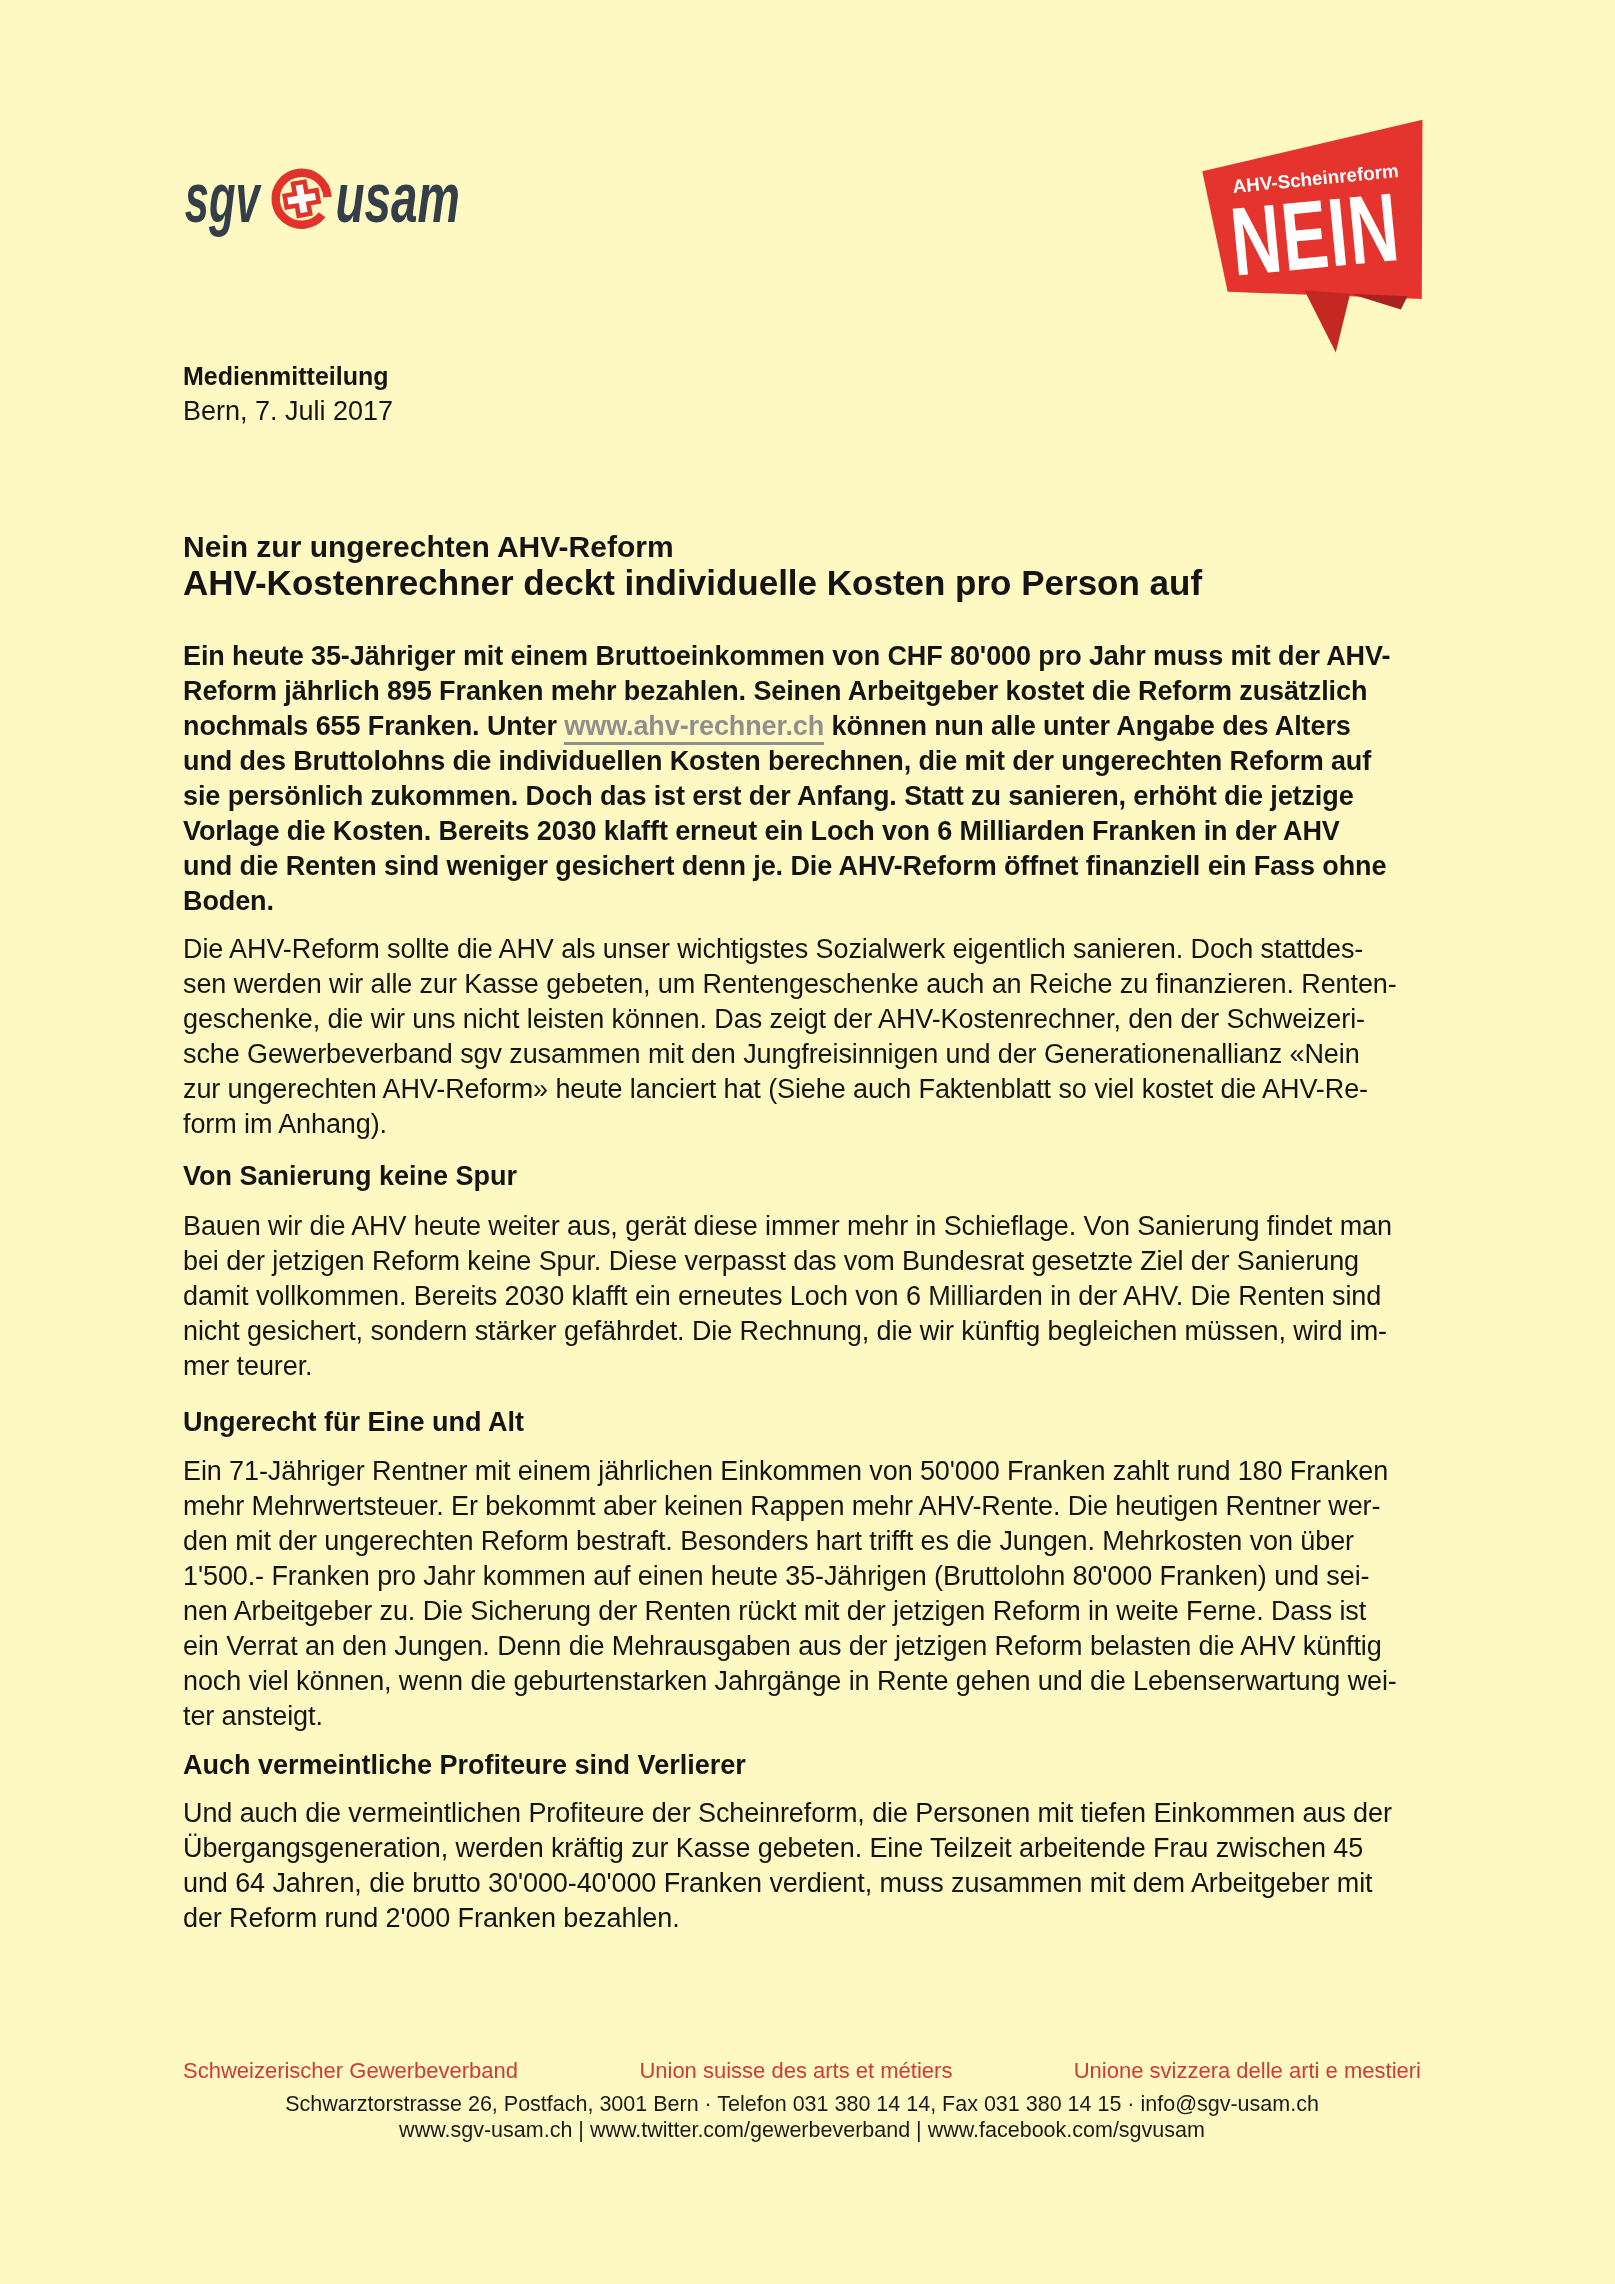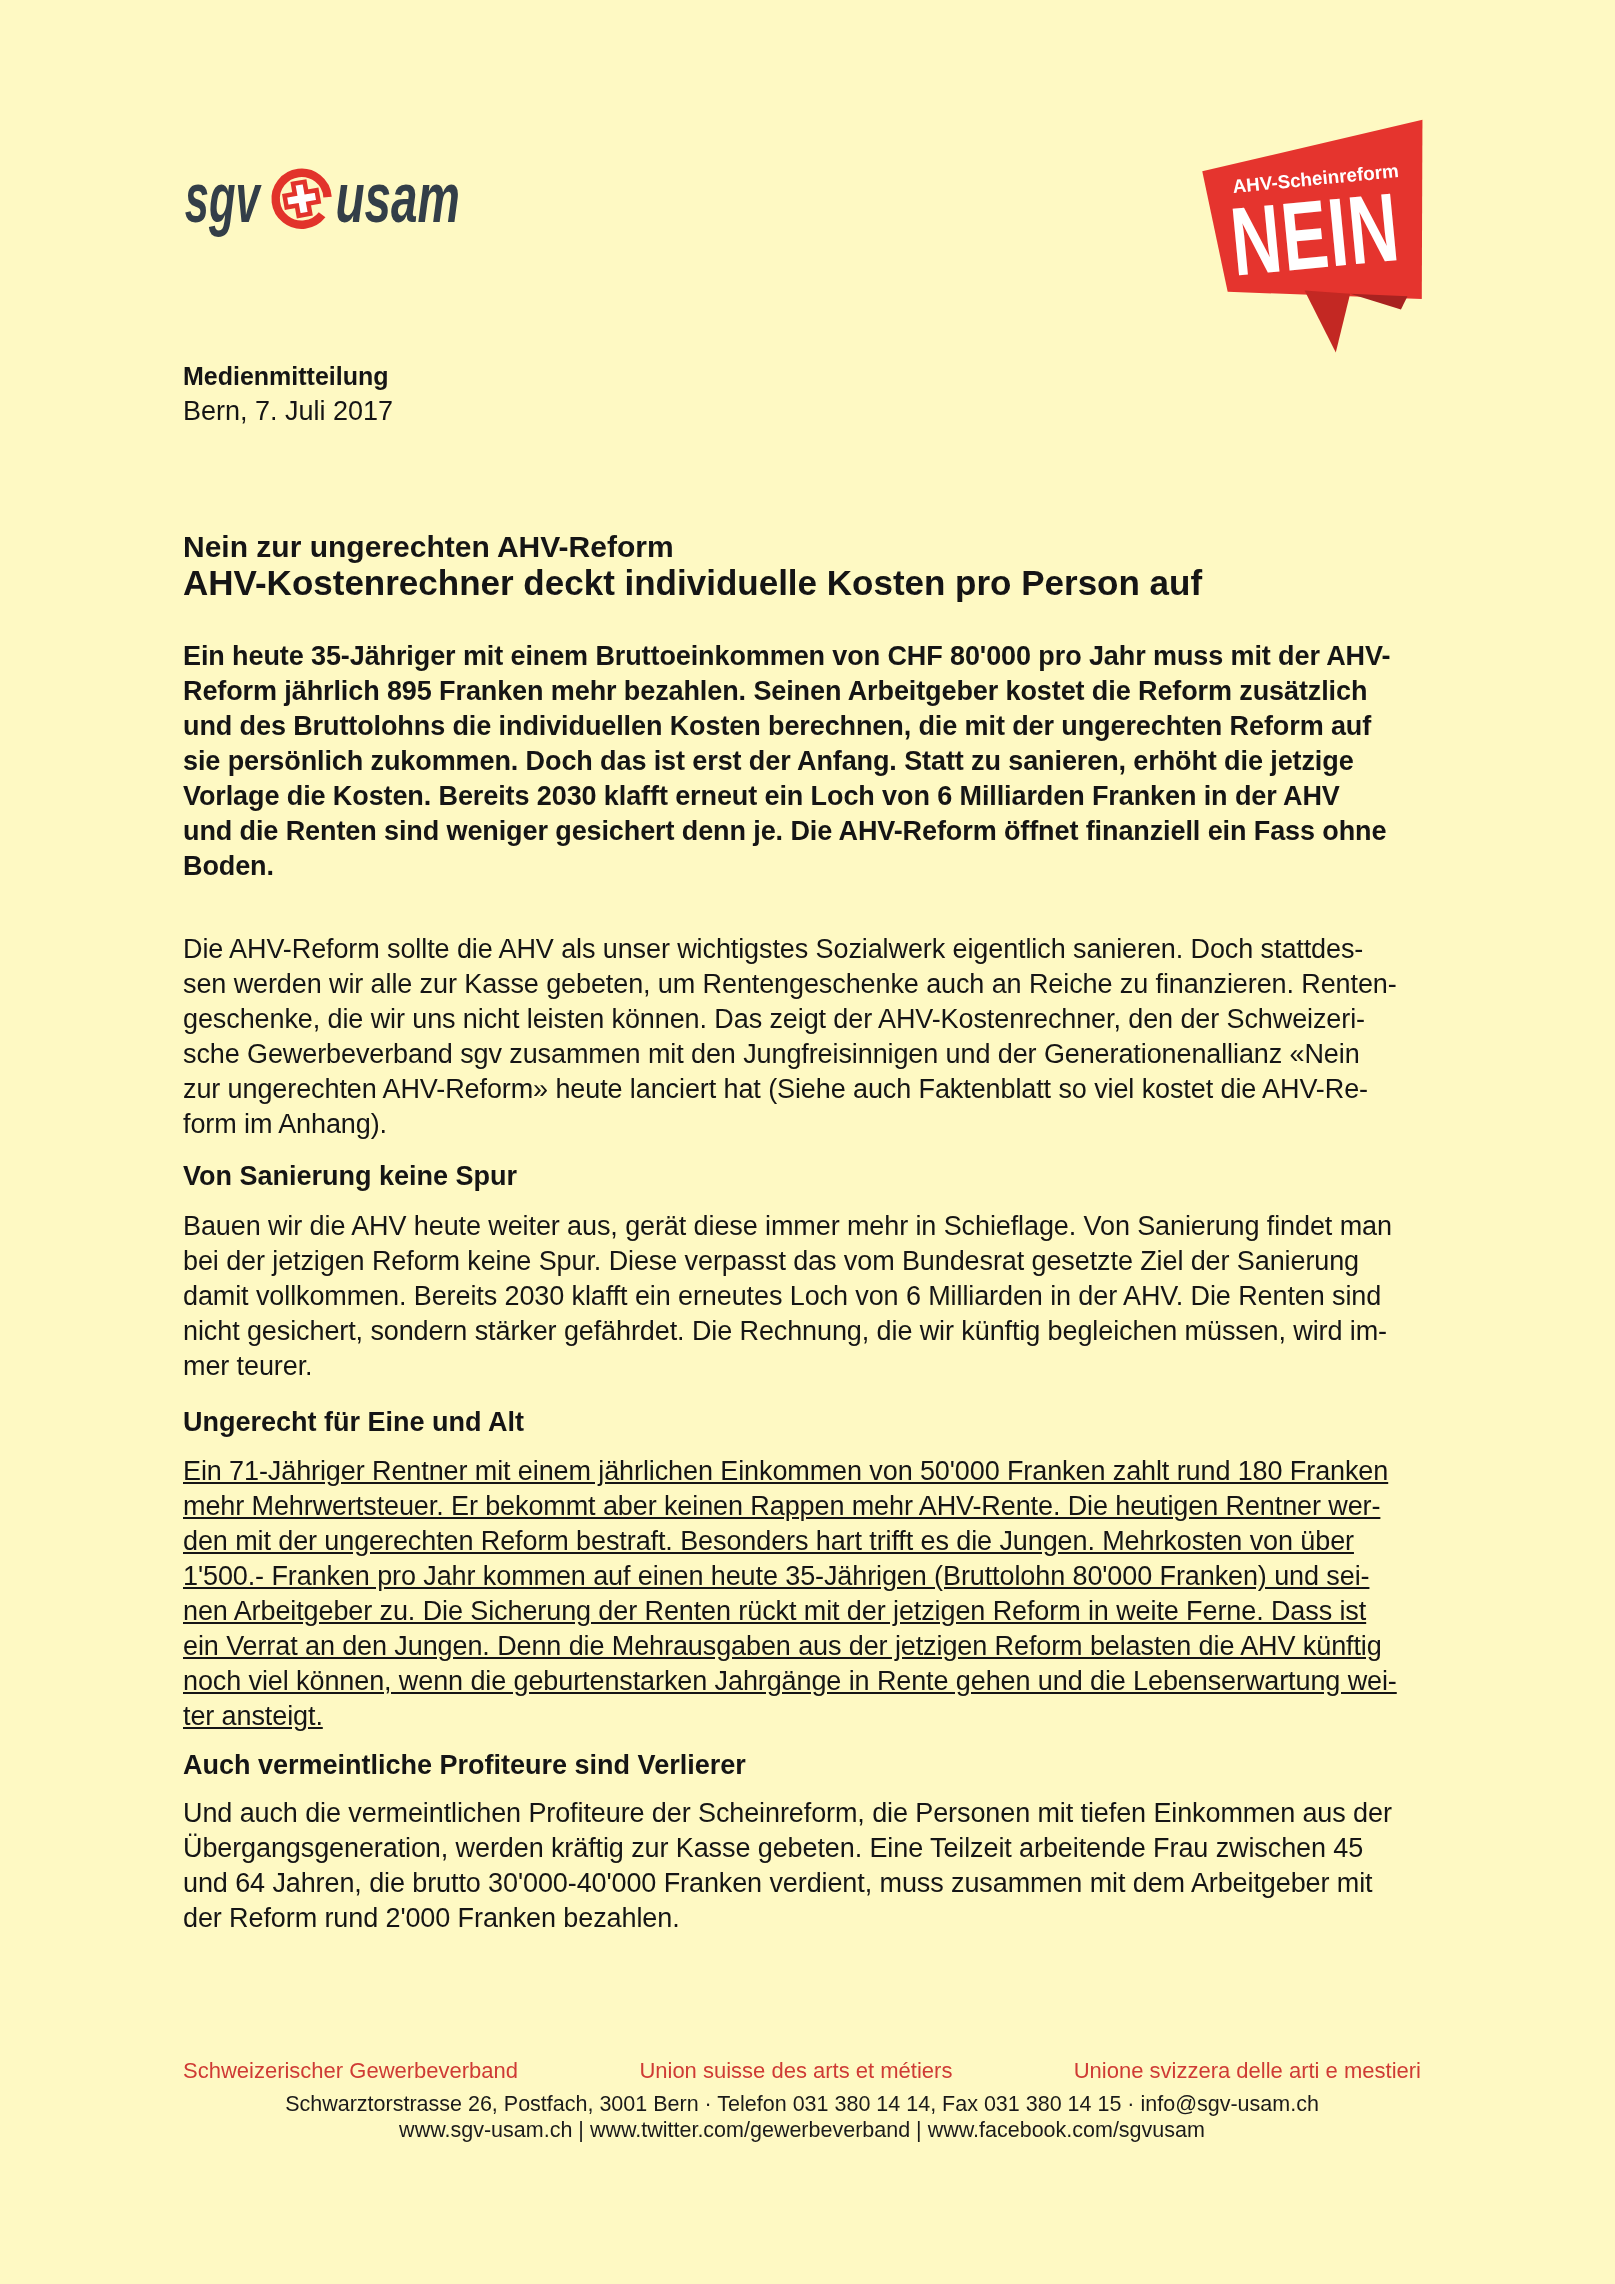--- a/index.html
+++ b/index.html
@@ -69,20 +69,21 @@
     <div class="meta-title">Medienmitteilung</div>
     <div class="meta-date">Bern, 7. Juli 2017</div>
   </div>
 
   <div class="abs col kicker" style="top:529px;">Nein zur ungerechten AHV-Reform</div>
   <div class="abs col headline" style="top:562px;">AHV-Kostenrechner deckt individuelle Kosten pro Person auf</div>
 
   <div class="abs col lead" style="top:639px;">
     <div class="ln">Ein heute 35-Jähriger mit einem Bruttoeinkommen von CHF 80'000 pro Jahr muss mit der AHV-</div>
     <div class="ln">Reform jährlich 895 Franken mehr bezahlen. Seinen Arbeitgeber kostet die Reform zusätzlich</div>
+    <div class="ln"><span>nochmals 655 Franken. Unter </span><a class="link">www.ahv-rechner.ch</a><span> können nun alle unter Angabe des Alters</span></div>
     <div class="ln">und des Bruttolohns die individuellen Kosten berechnen, die mit der ungerechten Reform auf</div>
     <div class="ln">sie persönlich zukommen. Doch das ist erst der Anfang. Statt zu sanieren, erhöht die jetzige</div>
     <div class="ln">Vorlage die Kosten. Bereits 2030 klafft erneut ein Loch von 6 Milliarden Franken in der AHV</div>
     <div class="ln">und die Renten sind weniger gesichert denn je. Die AHV-Reform öffnet finanziell ein Fass ohne</div>
     <div class="ln">Boden.</div>
   </div>
 
   <div class="abs col" style="top:932px;">
     <div class="ln">Die AHV-Reform sollte die AHV als unser wichtigstes Sozialwerk eigentlich sanieren. Doch stattdes-</div>
     <div class="ln">sen werden wir alle zur Kasse gebeten, um Rentengeschenke auch an Reiche zu finanzieren. Renten-</div>
@@ -95,21 +96,21 @@
   <div class="abs col heading" style="top:1159px;">Von Sanierung keine Spur</div>
   <div class="abs col" style="top:1209px;">
     <div class="ln">Bauen wir die AHV heute weiter aus, gerät diese immer mehr in Schieflage. Von Sanierung findet man</div>
     <div class="ln">bei der jetzigen Reform keine Spur. Diese verpasst das vom Bundesrat gesetzte Ziel der Sanierung</div>
     <div class="ln">damit vollkommen. Bereits 2030 klafft ein erneutes Loch von 6 Milliarden in der AHV. Die Renten sind</div>
     <div class="ln">nicht gesichert, sondern stärker gefährdet. Die Rechnung, die wir künftig begleichen müssen, wird im-</div>
     <div class="ln">mer teurer.</div>
   </div>
 
   <div class="abs col heading" style="top:1405px;">Ungerecht für Eine und Alt</div>
-  <div class="abs col" style="top:1454px;text-decoration:underline;">
+  <div class="abs col" style="top:1454px;">
     <div class="ln">Ein 71-Jähriger Rentner mit einem jährlichen Einkommen von 50'000 Franken zahlt rund 180 Franken</div>
     <div class="ln">mehr Mehrwertsteuer. Er bekommt aber keinen Rappen mehr AHV-Rente. Die heutigen Rentner wer-</div>
     <div class="ln">den mit der ungerechten Reform bestraft. Besonders hart trifft es die Jungen. Mehrkosten von über</div>
     <div class="ln">1'500.- Franken pro Jahr kommen auf einen heute 35-Jährigen (Bruttolohn 80'000 Franken) und sei-</div>
     <div class="ln">nen Arbeitgeber zu. Die Sicherung der Renten rückt mit der jetzigen Reform in weite Ferne. Dass ist</div>
     <div class="ln">ein Verrat an den Jungen. Denn die Mehrausgaben aus der jetzigen Reform belasten die AHV künftig</div>
     <div class="ln">noch viel können, wenn die geburtenstarken Jahrgänge in Rente gehen und die Lebenserwartung wei-</div>
     <div class="ln">ter ansteigt.</div>
   </div>
 

